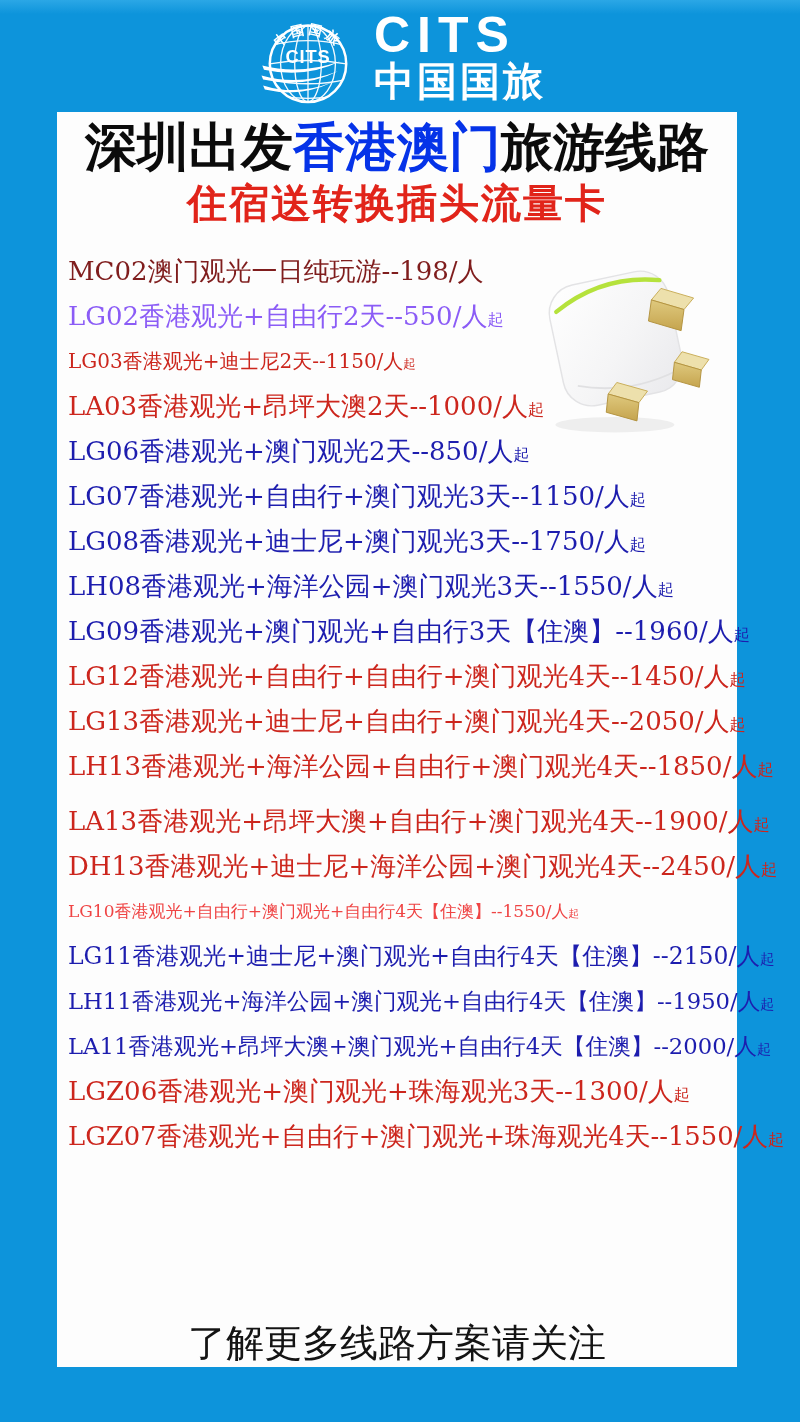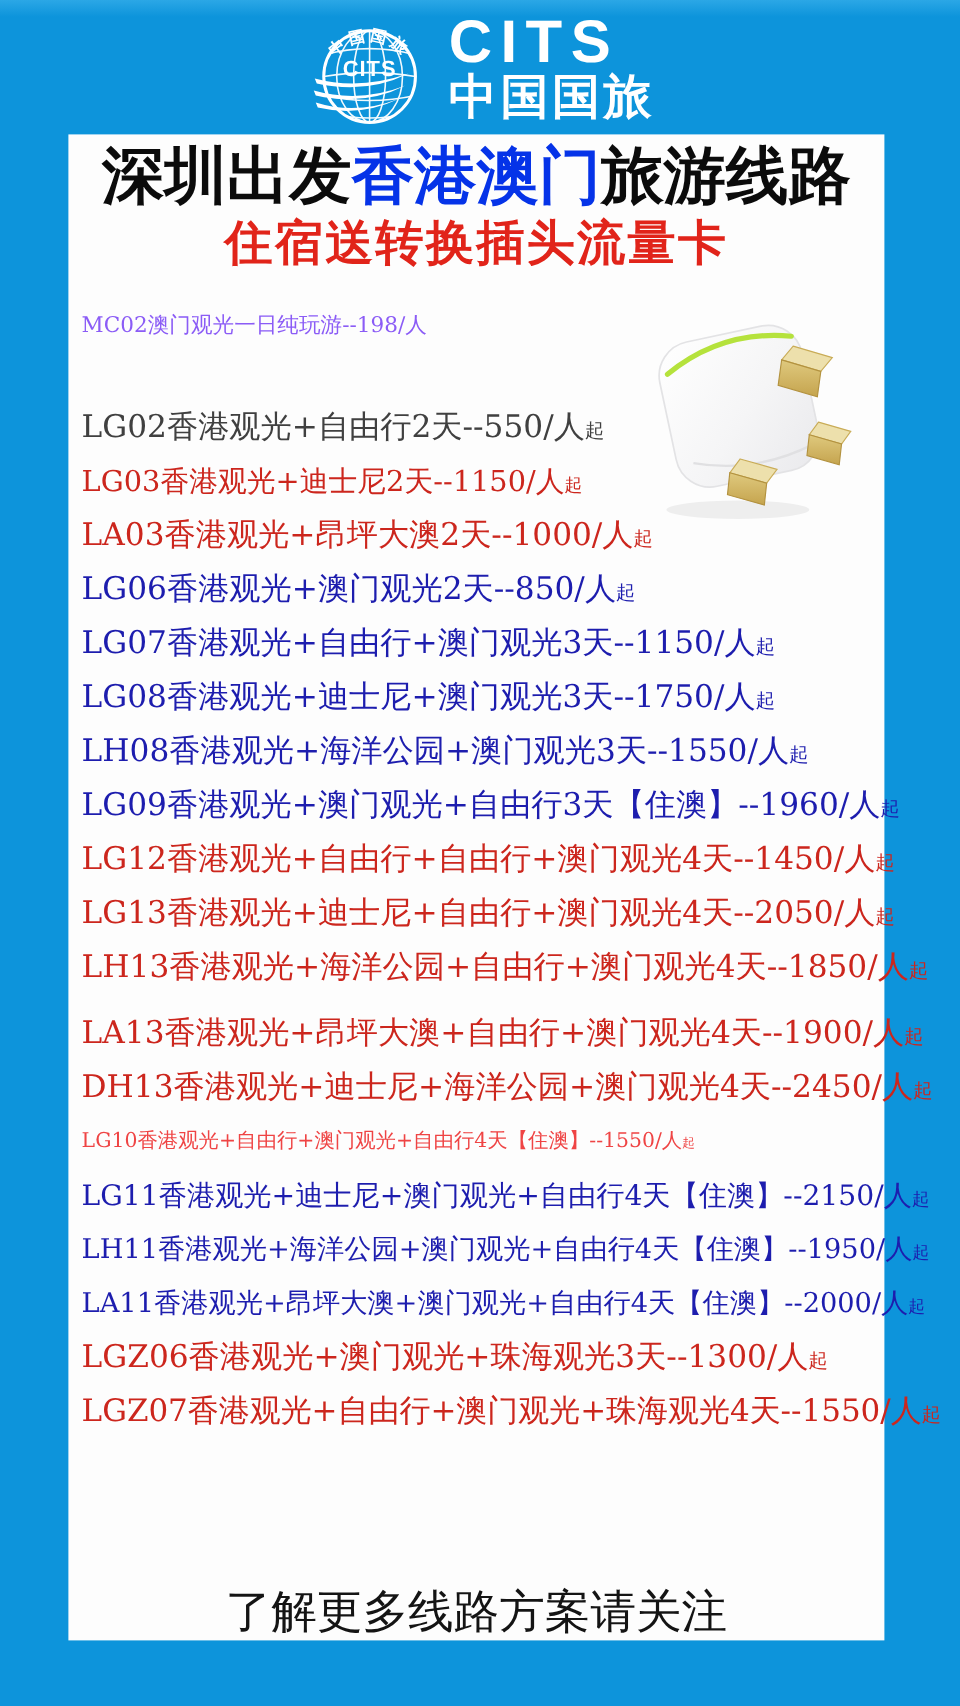--- a/index.html
+++ b/index.html
@@ -108,23 +108,23 @@
       <polygon points="116,52 150,62 147,84 113,74" fill="url(#pinGrad)" stroke="#B3923F" stroke-width="1"></polygon>
 
       <polygon points="148,106 176,114 168,125 140,117" fill="#EDE0AC" stroke="#C9AC57" stroke-width="1"></polygon>
       <polygon points="140,117 168,125 166,143 138,135" fill="url(#pinGrad)" stroke="#B3923F" stroke-width="1"></polygon>
 
       <polygon points="80,138 112,147 103,159 71,150" fill="#EDE0AC" stroke="#C9AC57" stroke-width="1"></polygon>
       <polygon points="71,150 103,159 101,178 69,169" fill="url(#pinGrad)" stroke="#B3923F" stroke-width="1"></polygon>
     </svg>
 
     <div class="tour-list">
-        <div class="tour-row" style="color: #8b5cf6; font-size: 18px;"><span>MC02澳门观光一日纯玩游--198/人</span></div>
-        <div class="tour-row" style="color: #404040; font-size: 26px; margin-top: 40px;"><span>LG02香港观光+自由行2天--550/人</span><span class="qi">起</span></div>
-        <div class="tour-row" style="color: rgb(204, 38, 29); font-size: 24px;"><span>LG03香港观光+迪士尼2天--1150/人</span><span class="qi">起</span></div>
+        <div class="tour-row" style="color: #7f1d1d; font-size: 26px;"><span>MC02澳门观光一日纯玩游--198/人</span></div>
+        <div class="tour-row" style="color: #8b5cf6; font-size: 26px;"><span>LG02香港观光+自由行2天--550/人</span><span class="qi">起</span></div>
+        <div class="tour-row" style="color: rgb(204, 38, 29); font-size: 20px;"><span>LG03香港观光+迪士尼2天--1150/人</span><span class="qi">起</span></div>
         <div class="tour-row" style="color: rgb(204, 38, 29); font-size: 26px;"><span>LA03香港观光+昂坪大澳2天--1000/人</span><span class="qi">起</span></div>
         <div class="tour-row" style="color: rgb(29, 29, 174); font-size: 26px;"><span>LG06香港观光+澳门观光2天--850/人</span><span class="qi">起</span></div>
         <div class="tour-row" style="color: rgb(29, 29, 174); font-size: 26px;"><span>LG07香港观光+自由行+澳门观光3天--1150/人</span><span class="qi">起</span></div>
         <div class="tour-row" style="color: rgb(29, 29, 174); font-size: 26px;"><span>LG08香港观光+迪士尼+澳门观光3天--1750/人</span><span class="qi">起</span></div>
         <div class="tour-row" style="color: rgb(29, 29, 174); font-size: 26px;"><span>LH08香港观光+海洋公园+澳门观光3天--1550/人</span><span class="qi">起</span></div>
         <div class="tour-row" style="color: rgb(29, 29, 174); font-size: 26px;"><span>LG09香港观光+澳门观光+自由行3天【住澳】--1960/人</span><span class="qi">起</span></div>
         <div class="tour-row" style="color: rgb(204, 38, 29); font-size: 26px;"><span>LG12香港观光+自由行+自由行+澳门观光4天--1450/人</span><span class="qi">起</span></div>
         <div class="tour-row" style="color: rgb(204, 38, 29); font-size: 26px;"><span>LG13香港观光+迪士尼+自由行+澳门观光4天--2050/人</span><span class="qi">起</span></div>
         <div class="tour-row" style="color: rgb(204, 38, 29); font-size: 26px;"><span>LH13香港观光+海洋公园+自由行+澳门观光4天--1850/人</span><span class="qi">起</span></div>
         <div class="tour-row" style="color: rgb(204, 38, 29); font-size: 26px;"><span>LA13香港观光+昂坪大澳+自由行+澳门观光4天--1900/人</span><span class="qi">起</span></div>

